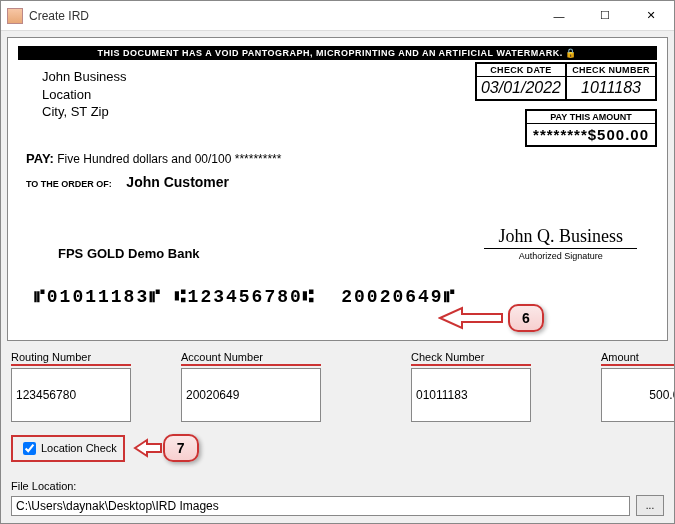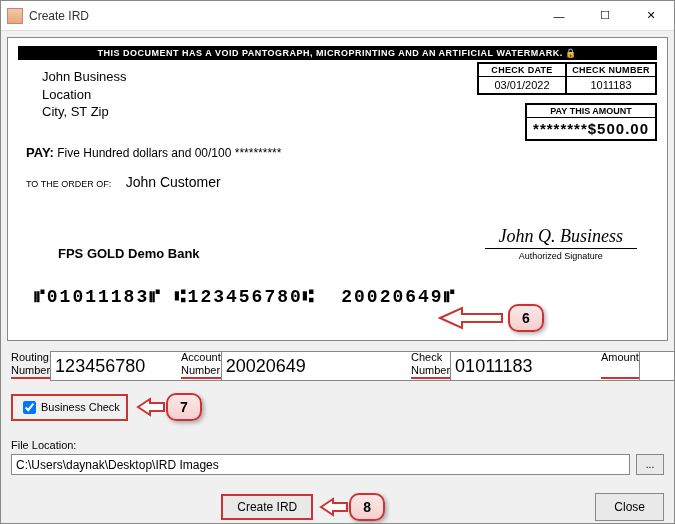--- a/index.html
+++ b/index.html
@@ -96,21 +96,22 @@
     min-width: 90px;
   }
   .box .hdr {
     border-bottom: 1px solid #000;
     font-weight: bold;
     padding: 1px 4px;
     letter-spacing: 0.3px;
   }
   .box .val {
     padding: 2px 4px;
-    font-size: 11px;
+    font-size: 16px;
+    font-style: italic;
   }
   .row2 {
     margin-top: 8px;
     display: flex;
     justify-content: flex-end;
   }
   .amtbox {
     border: 2px solid #000;
     min-width: 130px;
   }
@@ -129,39 +130,39 @@
     letter-spacing: 1px;
   }
 
   .pay-line {
     margin-top: 4px;
     margin-left: 8px;
     font-size: 12px;
   }
   .pay-line .lbl { font-weight: bold; font-size: 13px; }
   .order-line {
-    margin-top: 14px;
+    margin-top: 8px;
     margin-left: 8px;
     font-size: 9px;
+    font-weight: bold;
   }
   .order-line .nm { font-size: 14px; margin-left: 12px; }
 
   .bank-row {
     margin-top: 36px;
     display: flex;
     justify-content: space-between;
     align-items: flex-end;
     padding: 0 20px 0 40px;
   }
   .bank-name { font-weight: bold; font-size: 13px; }
   .sig-area { text-align: center; }
   .signature {
     font-family: "Brush Script MT", "Lucida Handwriting", cursive;
     font-size: 18px;
-    font-style: italic;
     border-bottom: 1px solid #000;
     padding: 0 14px 1px 14px;
     display: inline-block;
   }
   .sig-label { font-size: 9px; margin-top: 2px; }
 
   .micr {
     font-family: "Courier New", monospace;
     font-size: 18px;
     letter-spacing: 2px;
@@ -198,33 +199,33 @@
   }
   .form-row2 {
     display: flex;
     align-items: center;
     gap: 8px;
     margin-top: 12px;
     padding: 0 4px;
   }
   .field {
     display: flex;
-    flex-direction: row;
+    flex-direction: column;
   }
   .field label {
     font-size: 11px;
     border-bottom: 2px solid #c33;
     display: inline-block;
     margin-bottom: 2px;
     line-height: 1.2;
   }
   .field input {
     border: 1px solid #888;
-    padding: 2px 4px;
-    font-size: 18px;
+    padding: 19px 4px;
+    font-size: 12px;
     font-family: inherit;
   }
   .field.routing { width: 120px; }
   .field.account { width: 140px; margin-left:20px;}
   .field.checkno { width: 120px; margin-left:60px;}
   .field.amount  { width: 90px; margin-left:40px;}
   .field.amount input { text-align: right; }
 
   .chk-label {
     font-size: 11px;
@@ -233,21 +234,21 @@
     border: 2px solid #c33;
     padding: 2px 6px;
   }
   .chk-label input { margin-right: 5px; }
 
   .file-row {
     margin-top: 18px;
     padding: 0 4px;
   }
   .file-row label { font-size: 11px; display:block; margin-bottom:3px;}
-  .file-row .inner { display: flex; gap: 6px; }
+  .file-row .inner { display: flex; gap: 6px; align-items:center;}
   .file-row input {
     flex: 1;
     border: 1px solid #888;
     padding: 2px 4px;
     font-size: 12px;
   }
   .browse-btn {
     width: 28px; height: 21px;
     border: 1px solid #888;
     background: #e9e9e9;
@@ -365,21 +366,21 @@
     </div>
     <div class="field amount">
       <label>Amount</label>
       <input type="text" value="500.00" style="">
     </div>
   </div>
 
   <div class="form-row2">
     <label class="chk-label">
       <input type="checkbox" checked="" style="">
-      <span>Business Check</span>
+      <span>Location Check</span>
     </label>
     <div class="callout" style="position:static;">
       <svg width="30" height="24">
         <polygon points="2,12 14,4 14,8 28,8 28,16 14,16 14,20" fill="#fff" stroke="#c33" stroke-width="2"></polygon>
       </svg>
       <div class="bubble">7</div>
     </div>
   </div>
 
   <div class="file-row">

